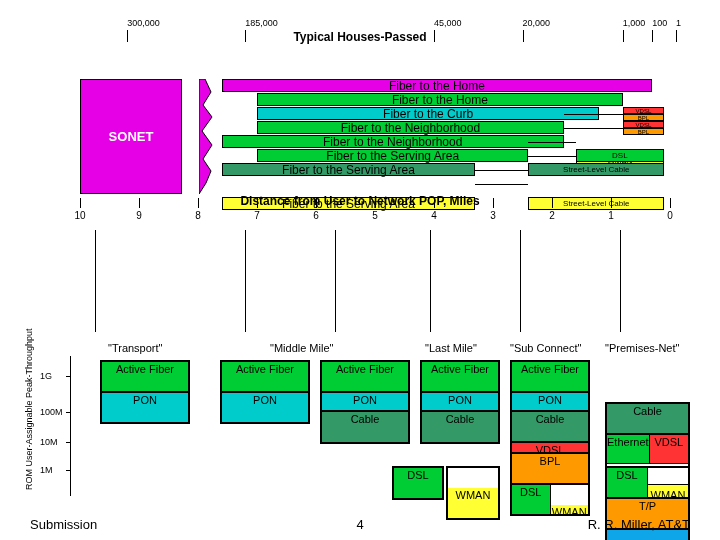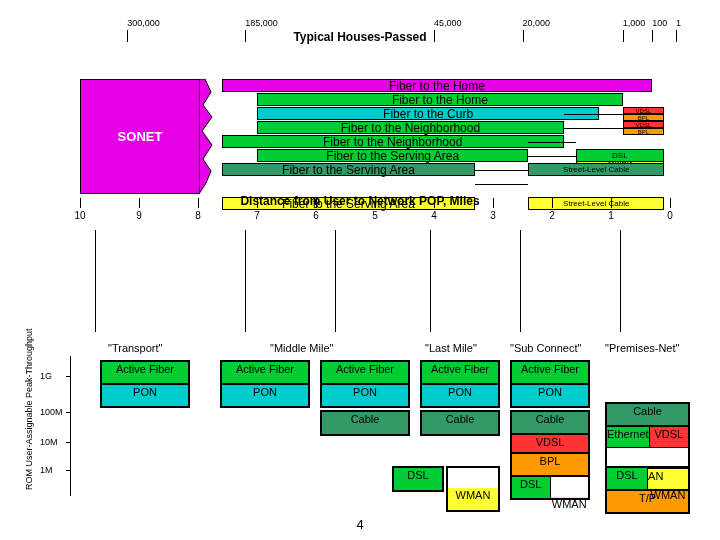--- a/index.html
+++ b/index.html
@@ -6,35 +6,35 @@
   body { font-family: Arial, sans-serif; font-size: 11px; width: 720px; height: 540px; position: relative; background: #fff; }
   .page { padding: 14px 30px 10px 30px; width: 720px; height: 540px; position: relative; }
   .header-row { display: flex; justify-content: space-between; font-size: 14px; font-weight: bold; border-bottom: 1.5px solid #000; padding-bottom: 2px; }
   .title { text-align: center; font-size: 22px; font-weight: bold; margin: 8px 0 4px 0; font-family: Arial, sans-serif; }
   
   .topdiag { position: relative; height: 190px; margin-top: 2px; }
   .hp-seg { position: absolute; text-align: left; top: 0; font-size: 9px; white-space: nowrap; }
   .hp-title { position: absolute; top: 14px; left: 0; right: 0; text-align: center; font-size: 12px; font-weight: bold; }
   .bars { position: absolute; top: 30px; left: 50px; right: 10px; }
   .bar { position: absolute; height: 13px; border: 1px solid #000; border-top: 1px solid #000; font-size: 12px; display: flex; align-items: center; justify-content: center; color: #000; }
-  .sonetbox { position: absolute; left: 0; top: 33px; width: 120px; height: 115px; background: #e600e6; border: 1px solid #000; font-size: 13px; font-weight: bold; color: #fff; display: flex; align-items: center; justify-content: center; }
+  .sonetbox { position: absolute; left: 0; top: 33px; width: 102px; height: 115px; background: #e600e6; border: 1px solid #000; font-size: 13px; font-weight: bold; color: #fff; display: flex; align-items: center; justify-content: center; }
   .sonet-zig { position:absolute; left:119px; top:33px; height:115px; width:14px; }
   .sonet-zig svg { width:100%; height:100%; }
   .btick { position: absolute; top: 152px; width: 1px; height: 10px; background: #000; }
   .btick-lbl { position: absolute; top: 164px; font-size: 10px; text-align: center; transform: translateX(-50%);}
   .vtick { position: absolute; top: -3px; width: 1px; height: 12px; background: #000; }
   .axis-title { position: absolute; top: 178px; left: 0; right: 0; text-align: center; font-size: 12px; font-weight: bold; }
   .connector { position:absolute; width:1px; background:#000; }
   .connector-h { position:absolute; height:1px; background:#000; }
 
   
   .botdiag { position: absolute; top: 320px; left: 30px; right: 30px; height: 190px;}
   .grp-label { position:absolute; font-size:11px; top: 22px; }
   .stackbox { position:absolute; border:2px solid #000; text-align:center; font-size:11px; }
-  .stackcell { border-top:1px solid #000; border-bottom:1px solid #000; height:22px; line-height:15px; }
+  .stackcell { border-top:1px solid #000; border-bottom:1px solid #000; height:30px; line-height:15px; }
   .stackcell:first-child { border-top:none; }
   .stackcell:last-child { border-bottom:none; }
   .yaxis { position:absolute; left: 40px; top: 36px; height:140px; width:1px; background:#000;}
   .ytick { position:absolute; left:36px; width:5px; height:1px; background:#000; }
   .ytick-lbl { position:absolute; left:10px; font-size:9px; transform:translateY(-50%);}
   .yaxis-title { position:absolute; left:-6px; top:170px; font-size:9px; transform: rotate(-90deg); transform-origin: left top; white-space:nowrap;}
 
   .footer { position:absolute; bottom:8px; left:30px; right:30px; display:flex; justify-content:space-between; font-size:13px; }
   .pageno { position:absolute; bottom:8px; left:0; right:0; text-align:center; font-size:13px; }
 
@@ -196,19 +196,23 @@
       <div class="stackbox" style="left: 575px; top: 146px; width: 85px;">
         <div class="stackcell" style="display: flex;">
           <div class="c-green" style="flex: 1 1 0%; border-right: 1px solid rgb(0, 0, 0);">DSL</div>
           <div class="c-yellow" style="flex: 1 1 0%; border-right: none;">WMAN</div>
         </div>
         <div class="stackcell c-orange">T/P</div>
       </div>
     </div>
 
   <div class="pageno">4</div>
+  <div class="footer">
+    <span>Submission</span>
+    <span>R. R. Miller, AT&amp;T</span>
+  </div>
 <div class="connector" style="left: 95px; top: 230px; height: 102px; position: absolute;"></div>
     <div class="connector" style="left: 245px; top: 230px; height: 102px; position: absolute;"></div>
     <div class="connector" style="left: 335px; top: 230px; height: 102px; position: absolute;"></div>
     <div class="connector" style="left: 430px; top: 230px; height: 102px; position: absolute;"></div>
     <div class="connector" style="left: 520px; top: 230px; height: 102px; position: absolute;"></div>
     <div class="connector" style="left: 620px; top: 230px; height: 102px; position: absolute;"></div>
   </div>
 
 </body></html>

